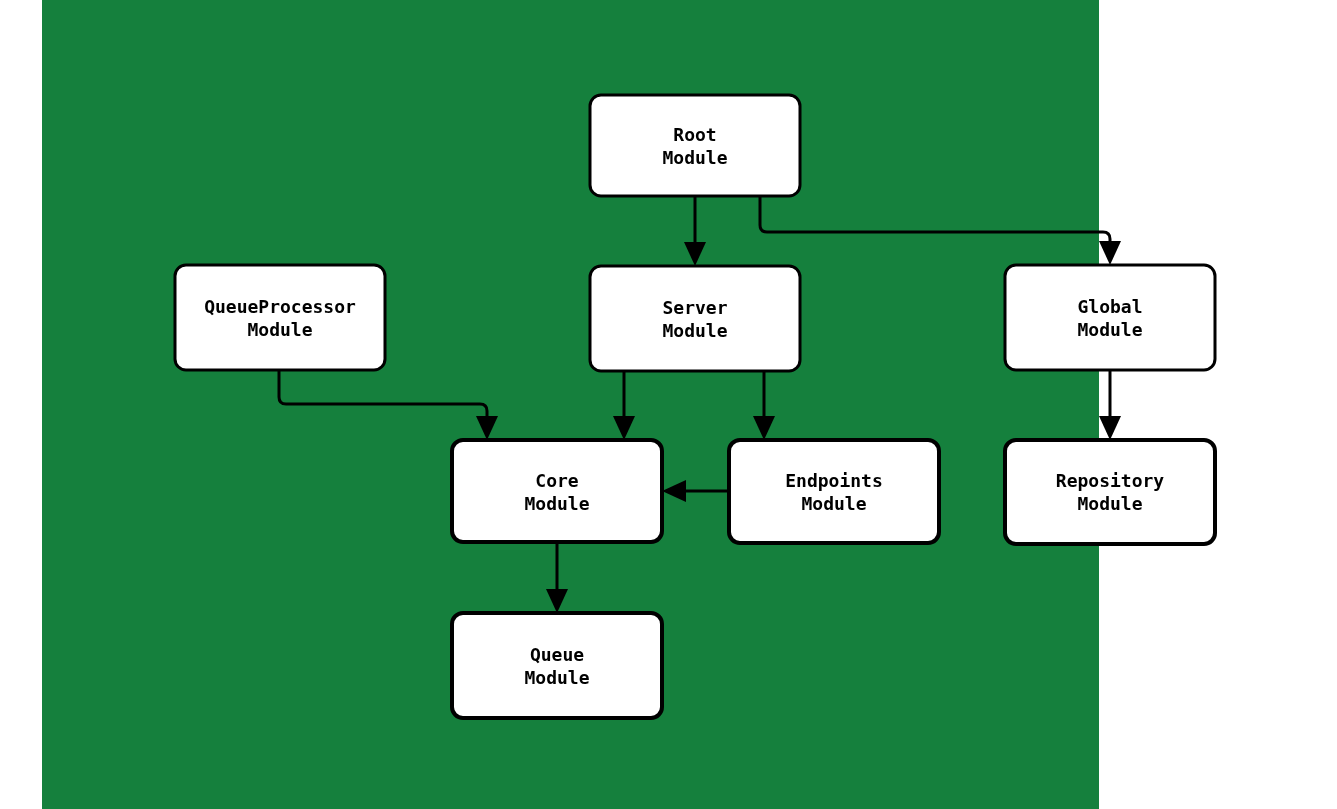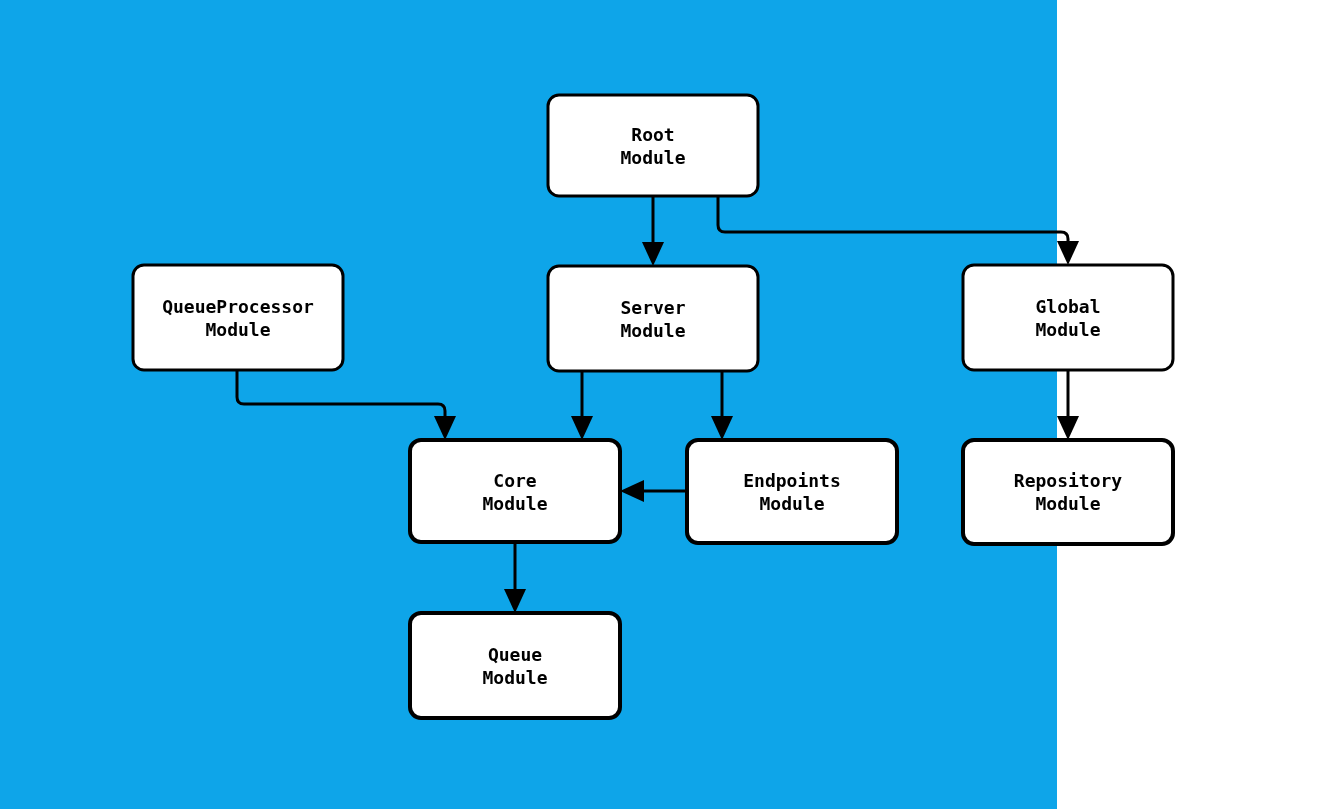--- a/index.html
+++ b/index.html
@@ -10,21 +10,22 @@
   body {
     width: 1337px;
     height: 809px;
     font-family: "DejaVu Sans Mono", "Liberation Mono", monospace;
     overflow: hidden;
   }
   #diagram-root {
     position: relative;
     width: 1057px;
     height: 809px;
-    background: #0ea5e9;
+    background: #15803d;
+    margin-left: 42px;
   }
   svg#graph {
     display: block;
     width: 1337px;
     height: 809px;
   }
   .node-box {
     fill: #ffffff;
     stroke: #000000;
     stroke-width: 3;

